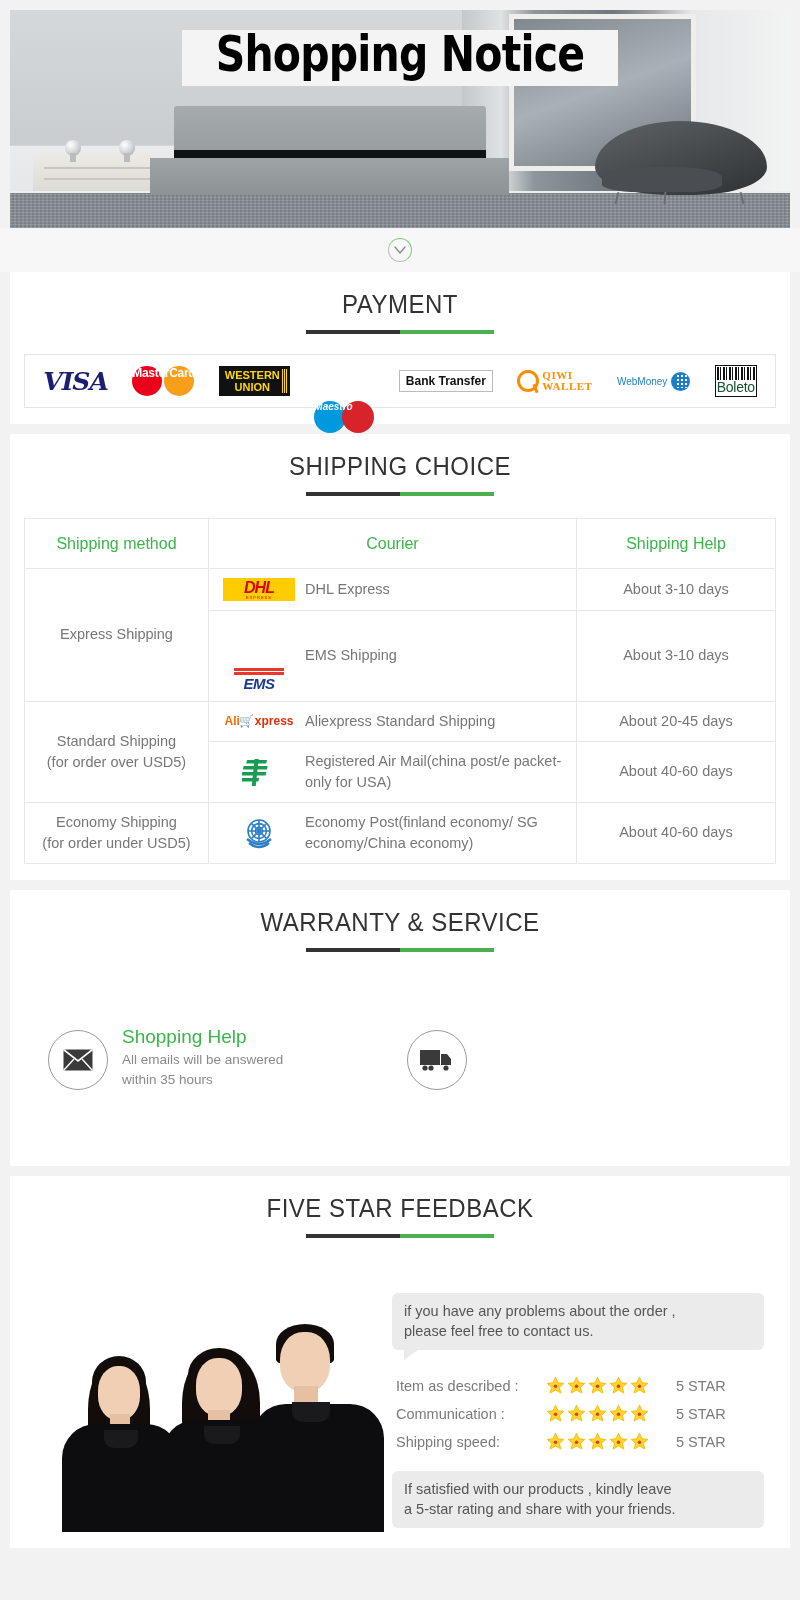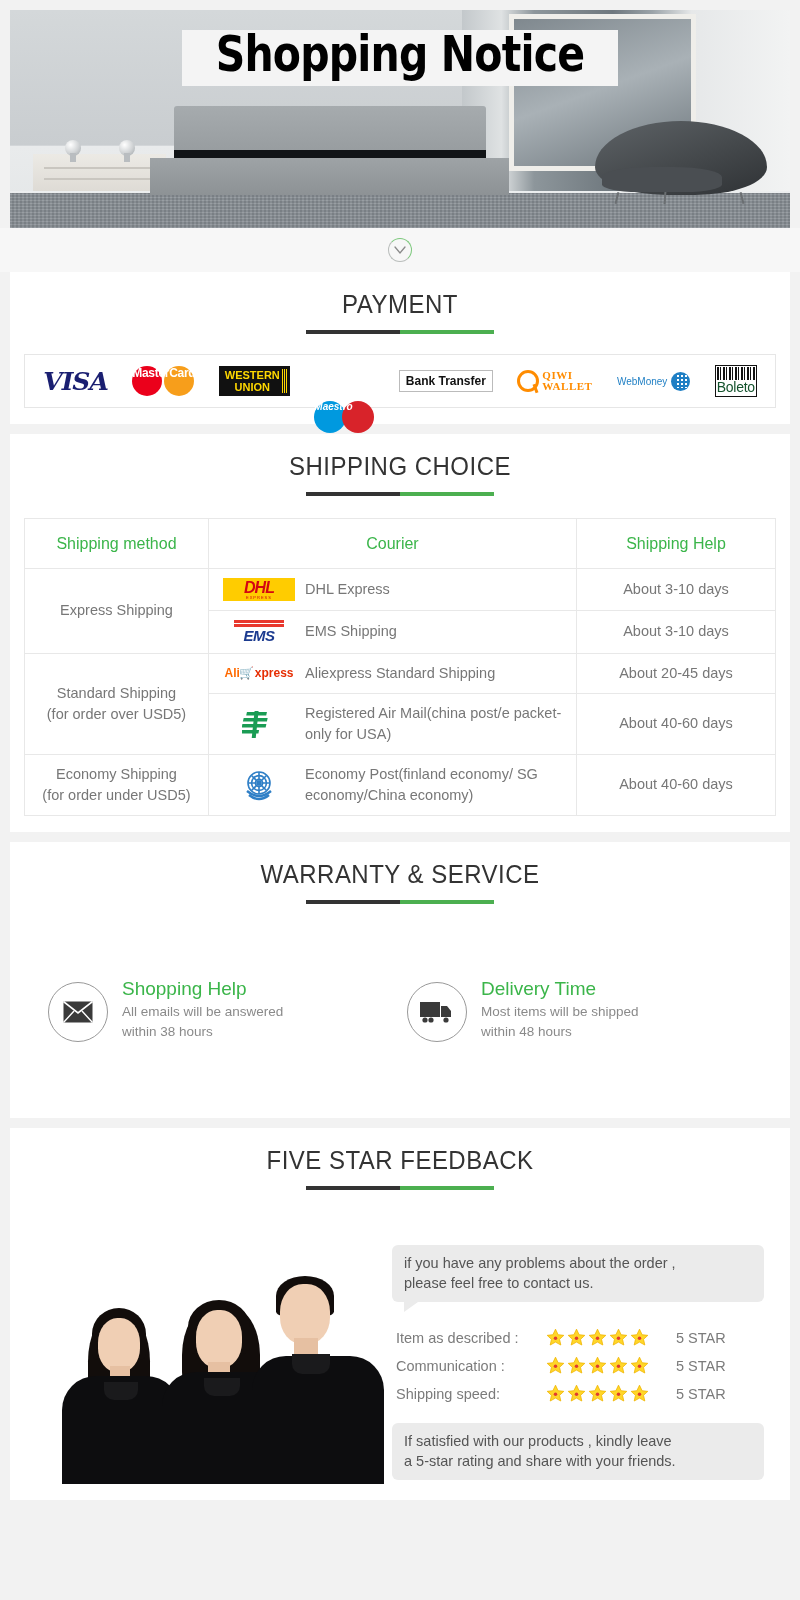--- a/index.html
+++ b/index.html
@@ -222,21 +222,21 @@
   .col-method { width: 24.5%; }
   .col-courier { width: 49%; }
   .col-time { width: 26.5%; }
   .courier-cell { display:flex; align-items:center; gap:10px; text-align:left; padding-left:8px;}
   .courier-logo { width: 72px; flex: 0 0 72px; display:flex; align-items:center; justify-content:center;}
   .courier-name { text-align:left; }
 
   .lg-dhl { background:#ffcc00; padding:2px 4px 1px 4px; line-height:1; width:100%;}
   .lg-dhl .d { color:#d40511; font-style:italic; font-weight:700; font-size:16px; letter-spacing:-1px; text-align:center;}
   .lg-dhl .e { color:#d40511; font-size:4px; text-align:center; letter-spacing:1px; }
-  .lg-ems { line-height:1; width:100%; text-align:center;}
+  .lg-ems { line-height:1; width:100%; text-align:center;margin-top:48px;}
   .lg-ems .bars { height:3px; background:#e8382e; margin:0 auto 1px auto; width:70%;}
   .lg-ems .t { color:#1b3a8f; font-style:italic; font-weight:700; font-size:15px; letter-spacing:-.5px;}
   .lg-ali { font-size:12px; font-weight:700; white-space:nowrap;}
   .lg-ali .a { color:#ff6a00; }
   .lg-ali .x { color:#e62e04; }
 
   
   .warranty-body { margin-top: 74px; display:flex; padding: 0 10px 60px 10px; }
   .warranty-col { flex: 1; display:flex; gap: 14px; align-items:flex-start; }
   .warranty-col:first-child { padding-left: 14px; }
@@ -506,39 +506,34 @@
         <span class="w-circle">
           <svg width="30" height="22" viewBox="0 0 30 22">
             <rect x="0.5" y="0.5" width="29" height="21" fill="#3a3a3a"></rect>
             <path d="M0.5 0.5 L15 12 L29.5 0.5" fill="none" stroke="#fff" stroke-width="1.6"></path>
             <path d="M0.5 21.5 L11 10 M29.5 21.5 L19 10" fill="none" stroke="#fff" stroke-width="1.4"></path>
           </svg>
         </span>
         <div>
           <div class="w-head">Shopping Help</div>
           <div class="w-sub">All emails will be answered</div>
-          <div class="w-sub">within 38 hours</div>
+          <div class="w-sub">within 35 hours</div>
         </div>
       </div>
 
       <div class="warranty-col">
         <span class="w-circle">
           <svg width="34" height="24" viewBox="0 0 34 24">
             <rect x="0" y="2" width="20" height="15" fill="#3a3a3a"></rect>
             <path d="M21 6 h6 l4 5 v6 h-10 z" fill="#3a3a3a"></path>
             <circle cx="5" cy="20" r="2.6" fill="#3a3a3a"></circle>
             <circle cx="11" cy="20" r="2.6" fill="#3a3a3a"></circle>
             <circle cx="26" cy="20" r="2.6" fill="#3a3a3a"></circle>
           </svg>
         </span>
-        <div>
-          <div class="w-head">Delivery Time</div>
-          <div class="w-sub">Most items will be shipped</div>
-          <div class="w-sub">within 48 hours</div>
-        </div>
       </div>
 
     </div>
   </div>
 
   <div class="card">
     <div class="sec-title">FIVE STAR FEEDBACK</div>
     <div class="sec-rule"></div>
 
     <div class="feedback-body">

